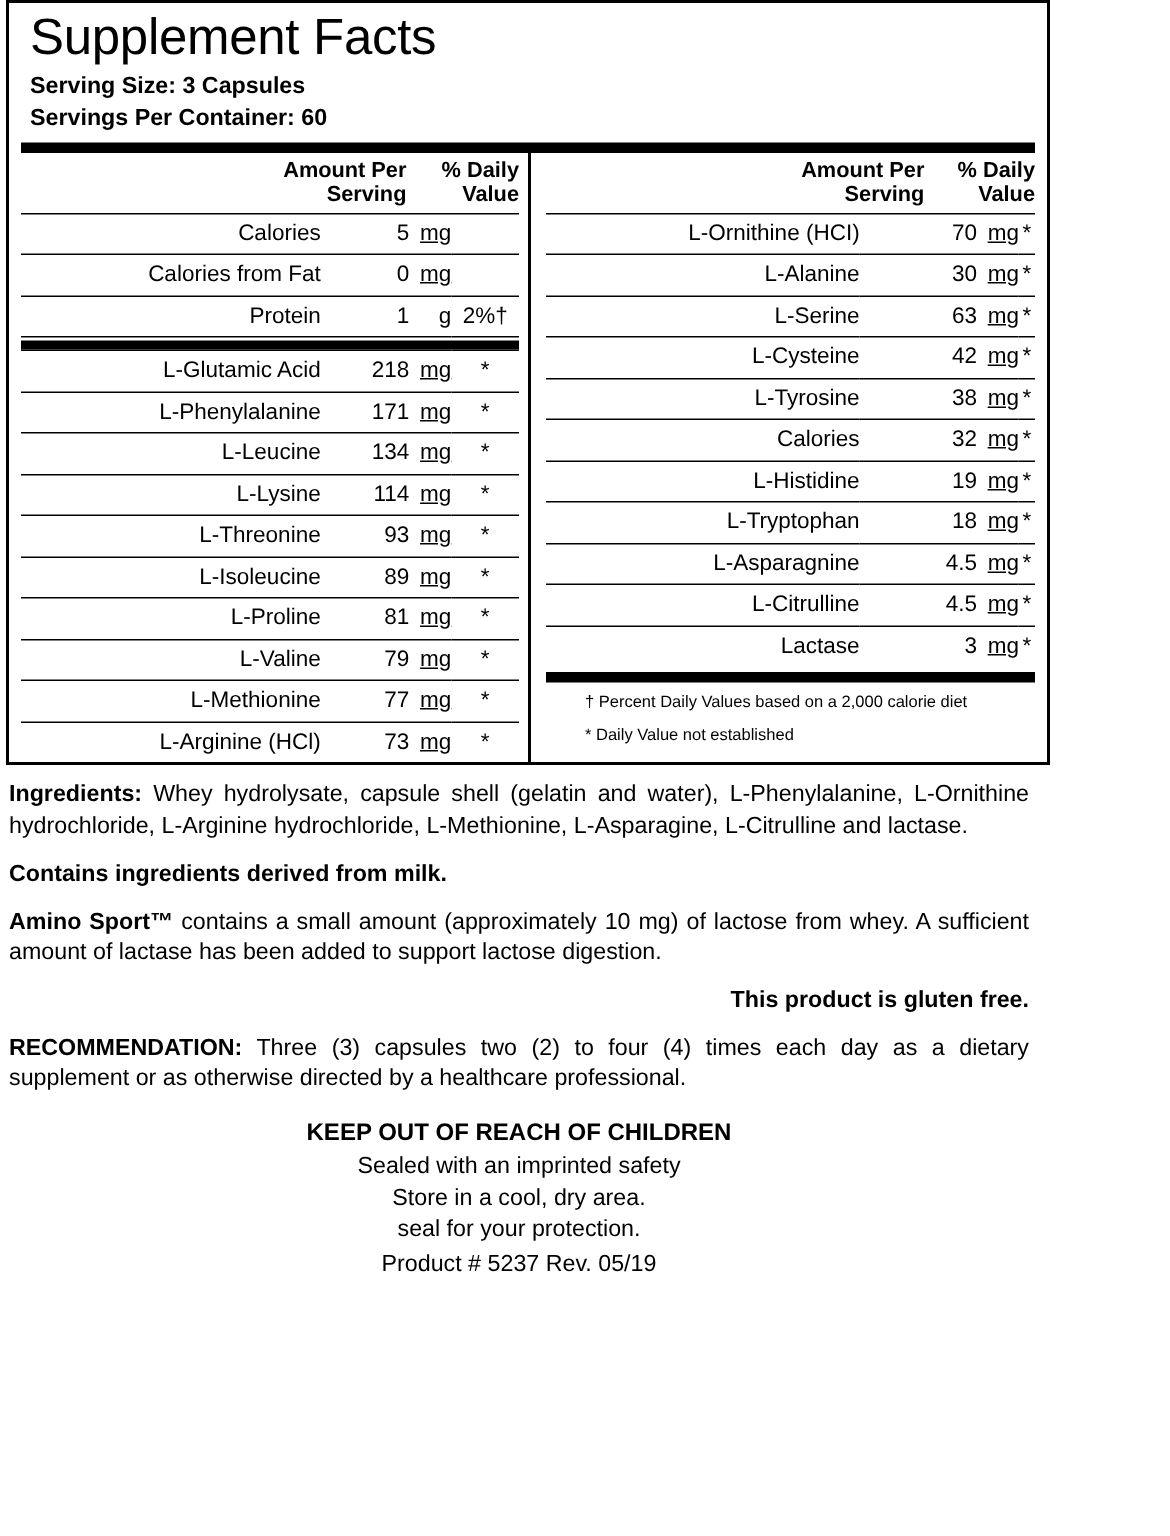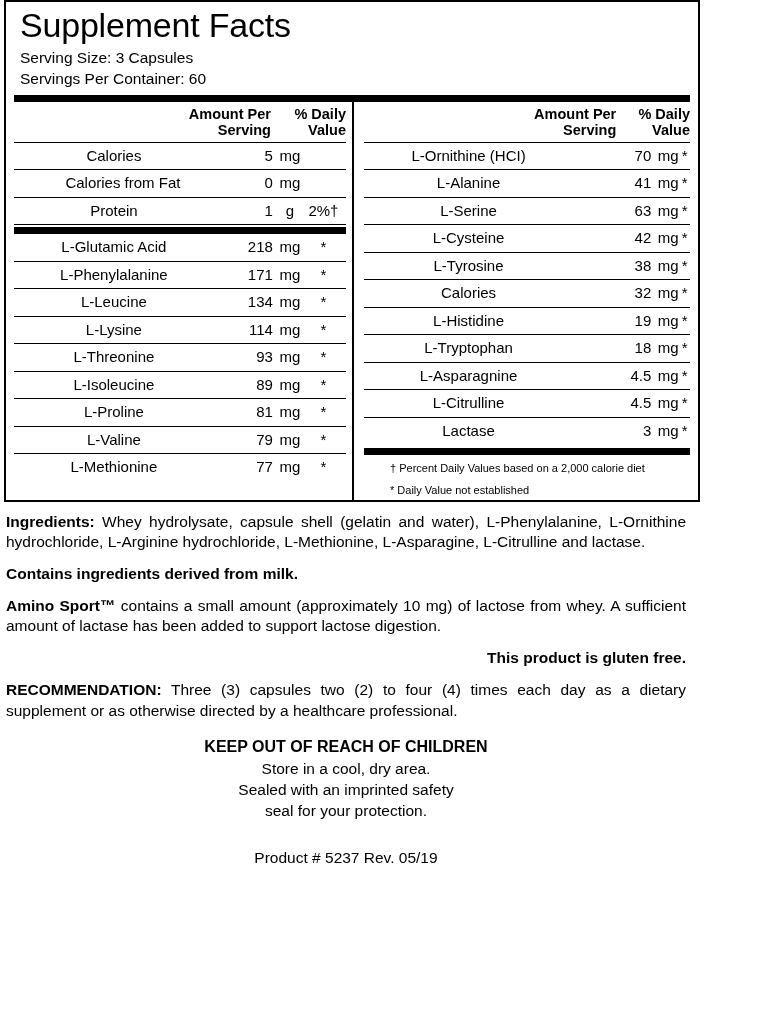--- a/index.html
+++ b/index.html
@@ -30,21 +30,21 @@
   }
   .panel-title {
     font-size: 34px;
     font-weight: normal;
     line-height: 1.05;
     letter-spacing: -0.2px;
     margin: 2px 0 4px 6px;
   }
   .serving-line {
     font-size: 15.5px;
-    font-weight: normal;
+    font-weight: bold;
     margin-left: 6px;
     line-height: 1.35;
   }
   .rule-thick {
     height: 7px;
     background: #000;
     margin: 5px 0 0 0;
   }
   .rule-thin {
     height: 1px;
@@ -78,28 +78,28 @@
   table.nutr th.blank { width: 44%; }
   table.nutr th.amt { width: 34%; padding-right: 2px;}
   table.nutr th.dv  { width: 22%; }
   table.nutr td {
     padding: 5px 0 5px 0;
     border-top: 1px solid #000;
     line-height: 1.1;
     font-size: 15px;
   }
   table.nutr tr.no-line td { border-top: none; }
-  td.name { text-align: center; }
+  td.name { text-align: right; }
   td.name.indent { padding-left: 18px; }
   td.amt {
     text-align: right;
     white-space: nowrap;
   }
   td.amt .num { display: inline-block; min-width: 30px; text-align: right; }
-  td.amt .unit { display: inline-block; min-width: 22px; text-align: center; padding-left: 6px;}
+  td.amt .unit { display: inline-block; min-width: 22px; text-align: right; padding-left: 6px; text-decoration: underline;}
   td.dv { text-align: center; }
 
   .footnote {
     font-size: 11px;
     font-weight: normal;
     line-height: 1.28;
     padding: 6px 0 2px 0;
     margin-left: 26px;
   }
   .footnote.second { padding-top: 6px; }
@@ -128,21 +128,21 @@
   }
   .store {
     text-align: center;
     font-size: 15.5px;
     line-height: 1.35;
     margin-top: 2px;
   }
   .product {
     text-align: center;
     font-size: 15.5px;
-    margin-top: 26px;
+    margin-top: 2px;
   }
 </style>
 </head>
 <body>
 
 <div class="page">
 
   <div class="panel">
 
     <div class="panel-title">Supplement Facts</div>
@@ -230,20 +230,25 @@
               <tr>
                 <td class="name">L-Valine</td>
                 <td class="amt"><span class="num">79</span><span class="unit">mg</span></td>
                 <td class="dv">*</td>
               </tr>
               <tr>
                 <td class="name">L-Methionine</td>
                 <td class="amt"><span class="num">77</span><span class="unit">mg</span></td>
                 <td class="dv">*</td>
               </tr>
+              <tr>
+                <td class="name">L-Arginine (HCl)</td>
+                <td class="amt"><span class="num">73</span><span class="unit">mg</span></td>
+                <td class="dv">*</td>
+              </tr>
             </tbody>
         </table>
       </div>
 
       <div class="col col-right">
         <table class="nutr">
           <tbody>
               <tr>
             <th class="blank"></th>
             <th class="amt">
@@ -260,21 +265,21 @@
         <div class="rule-thin"></div>
         <table class="nutr">
           <tbody id="right-body">
               <tr class="no-line">
                 <td class="name">L-Ornithine (HCI)</td>
                 <td class="amt"><span class="num">70</span><span class="unit">mg</span></td>
                 <td class="dv">*</td>
               </tr>
               <tr>
                 <td class="name">L-Alanine</td>
-                <td class="amt"><span class="num">41</span><span class="unit">mg</span></td>
+                <td class="amt"><span class="num">30</span><span class="unit">mg</span></td>
                 <td class="dv">*</td>
               </tr>
               <tr>
                 <td class="name">L-Serine</td>
                 <td class="amt"><span class="num">63</span><span class="unit">mg</span></td>
                 <td class="dv">*</td>
               </tr>
               <tr>
                 <td class="name">L-Cysteine</td>
                 <td class="amt"><span class="num">42</span><span class="unit">mg</span></td>
@@ -332,20 +337,20 @@
     <p class="bold">Contains ingredients derived from milk.</p>
     <p class="justify">
       <b>Amino Sport™</b><span> contains a small amount (approximately 10 mg) of lactose from whey. A sufficient amount of lactase has been added to support lactose digestion.</span>
     </p>
     <p class="center bold">This product is gluten free.</p>
     <p class="justify">
       <b>RECOMMENDATION:</b><span> Three (3) capsules two (2) to four (4) times each day as a dietary supplement or as otherwise directed by a healthcare professional.</span>
     </p>
     <div class="kids">KEEP OUT OF REACH OF CHILDREN</div>
     <div class="store">
+      <div>Sealed with an imprinted safety</div>
       <div>Store in a cool, dry area.</div>
-      <div>Sealed with an imprinted safety</div>
       <div>seal for your protection.</div>
     </div>
     <div class="product">Product # 5237  Rev. 05/19</div>
   </div>
 
 </div>
 
 </body></html>

